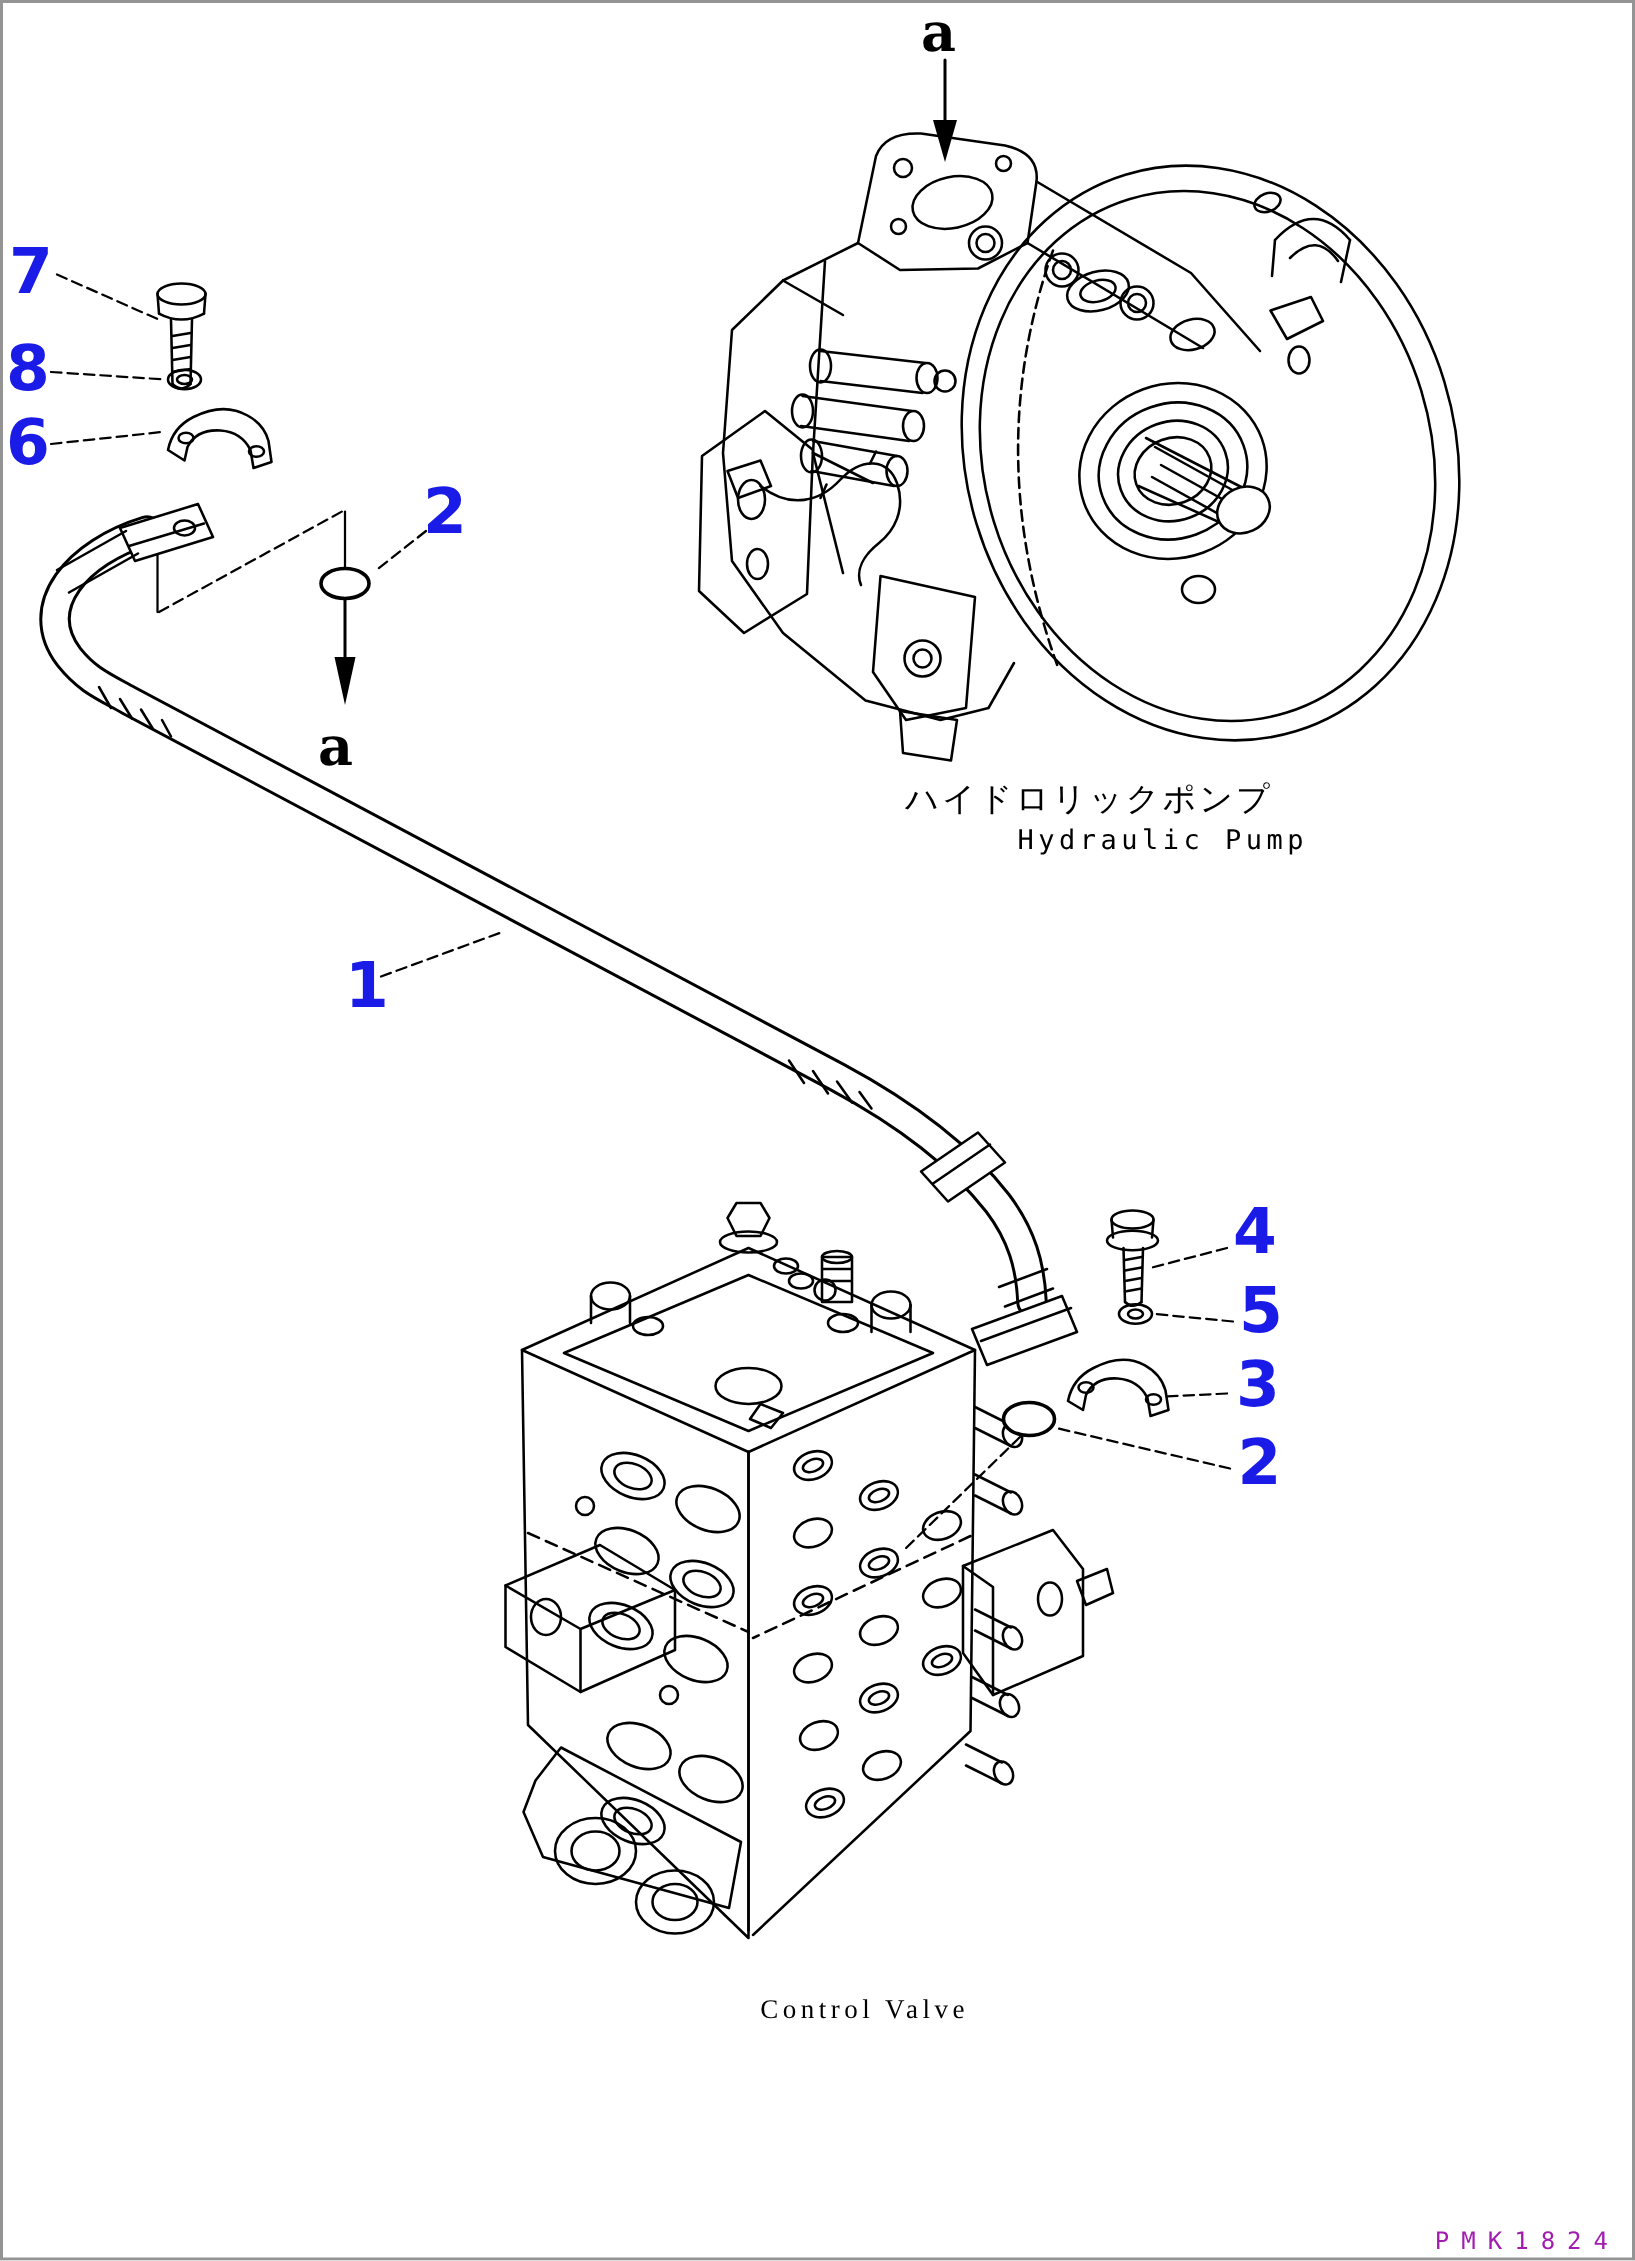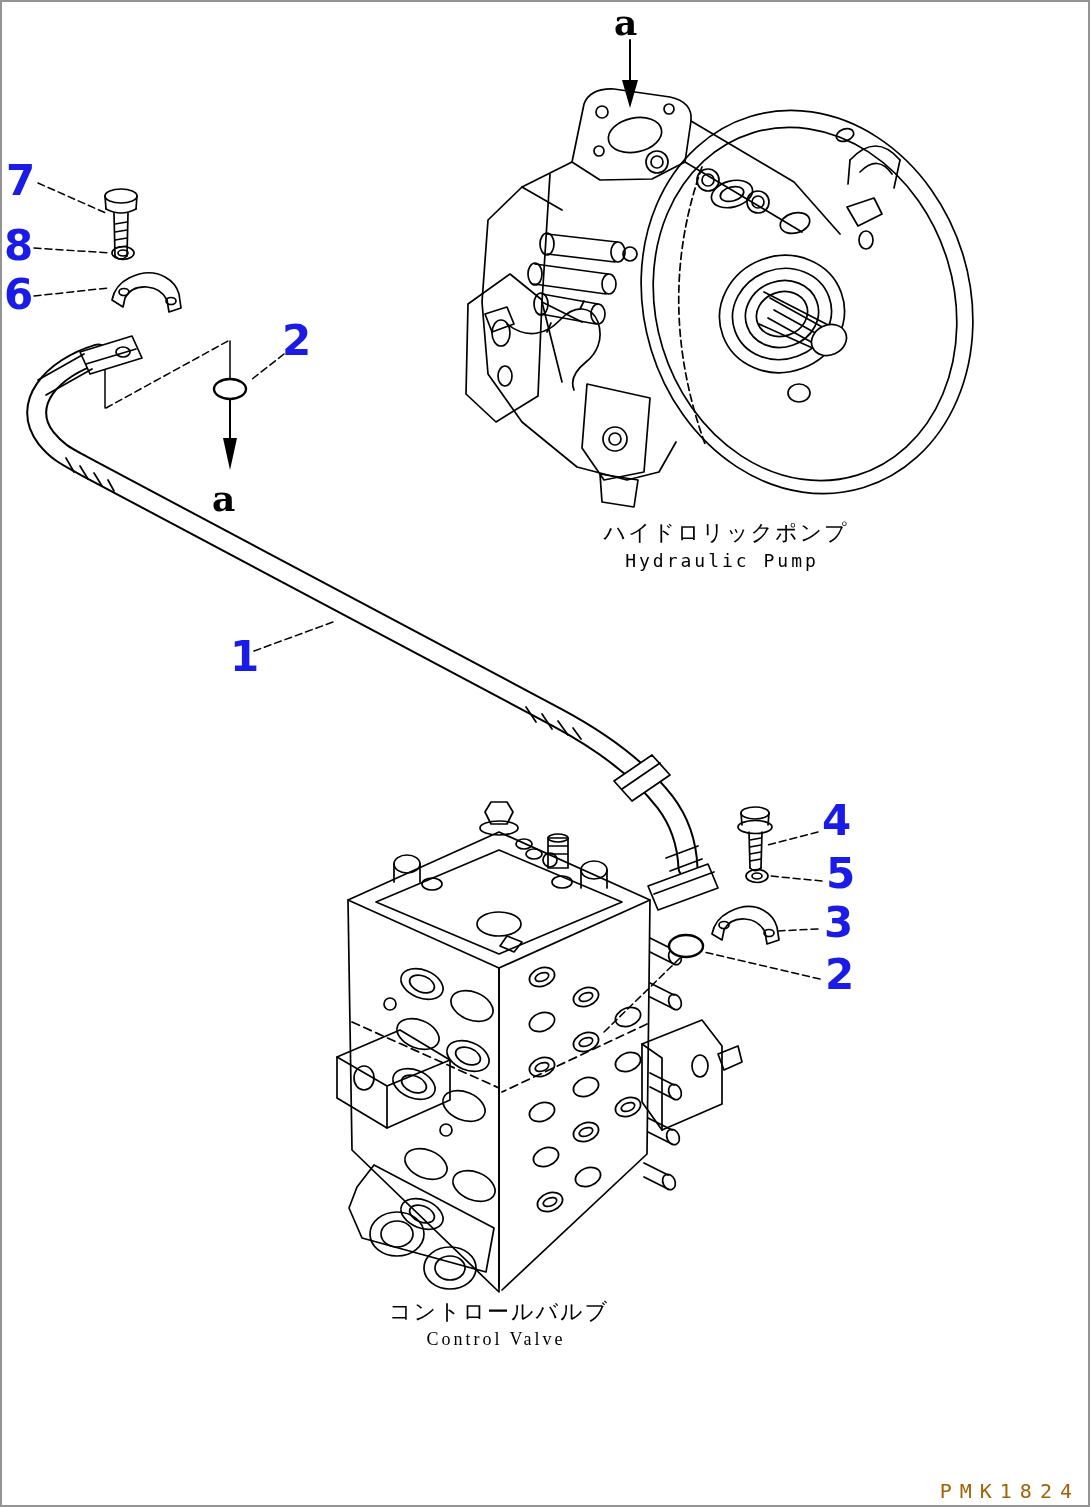--- a/index.html
+++ b/index.html
@@ -12,24 +12,24 @@
   .callout{
     position:absolute;color:#1b1be8;font-weight:bold;font-size:42px;line-height:1;
     font-family:"DejaVu Sans",sans-serif;cursor:pointer;
   }
   .section-letter{
     position:absolute;color:#000;font-size:36px;line-height:1;font-weight:bold;
     font-family:"DejaVu Serif",serif;
   }
   .lbl{position:absolute;color:#000;text-align:center;white-space:nowrap;}
   .lbl-ja{font-size:22px;letter-spacing:2px;font-family:"DejaVu Sans",sans-serif;}
-  .lbl-en{font-size:18px;letter-spacing:3px;font-family:"DejaVu Sans Mono",monospace;}
+  .lbl-en{font-size:18px;letter-spacing:3px;font-family:"DejaVu Sans Mono",monospace;text-align:right;}
   .code{
-    position:absolute;right:8px;bottom:2px;font-size:20px;letter-spacing:8px;
-    font-family:"DejaVu Sans Mono",monospace;color:#a16207;
+    position:absolute;right:8px;bottom:2px;font-size:16px;letter-spacing:8px;
+    font-family:"DejaVu Sans Mono",monospace;color:#a21caf;
   }
   svg *{vector-effect:non-scaling-stroke;}
 </style>
 </head>
 <body>
 
 <div class="page">
 
   <svg class="art" width="1090" height="1507" viewBox="0 0 1090 1507" fill="none" stroke="#000" stroke-width="1.7" stroke-linecap="round" stroke-linejoin="round">
 
@@ -345,17 +345,16 @@
   <div class="callout" style="left:280px;top:318px;">2</div>
   <div class="callout" style="left:228px;top:634px;">1</div>
   <div class="callout" style="left:820px;top:798px;">4</div>
   <div class="callout" style="left:824px;top:851px;">5</div>
   <div class="callout" style="left:822px;top:900px;">3</div>
   <div class="callout" style="left:823px;top:952px;">2</div>
 
   <div class="lbl lbl-ja" style="left:574px;top:516px;width:300px;">ハイドロリックポンプ</div>
   <div class="lbl lbl-en" style="left:570px;top:548px;width:300px;">Hydraulic Pump</div>
 
-  <div class="lbl lbl-ja" style="left:347px;top:1295px;width:300px;">コントロールバルブ</div>
   <div class="lbl lbl-en" style="left:344px;top:1327px;width:300px;font-family:Liberation Serif, serif;">Control Valve</div>
 
   <div class="code">PMK1824</div>
 </div>
 
 </body></html>

